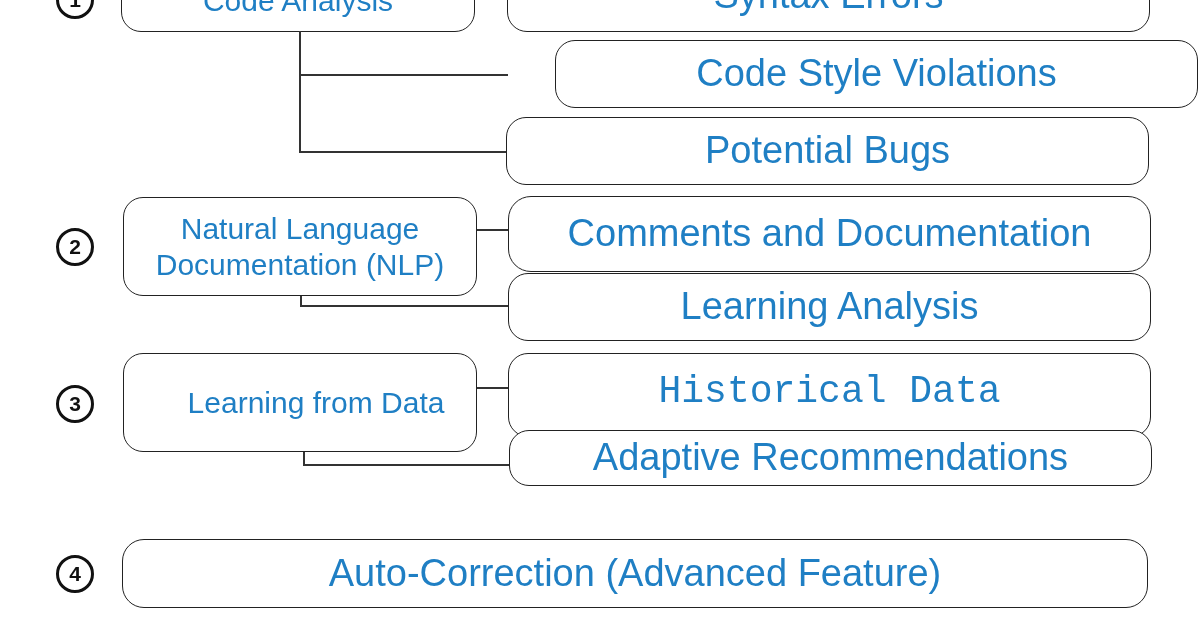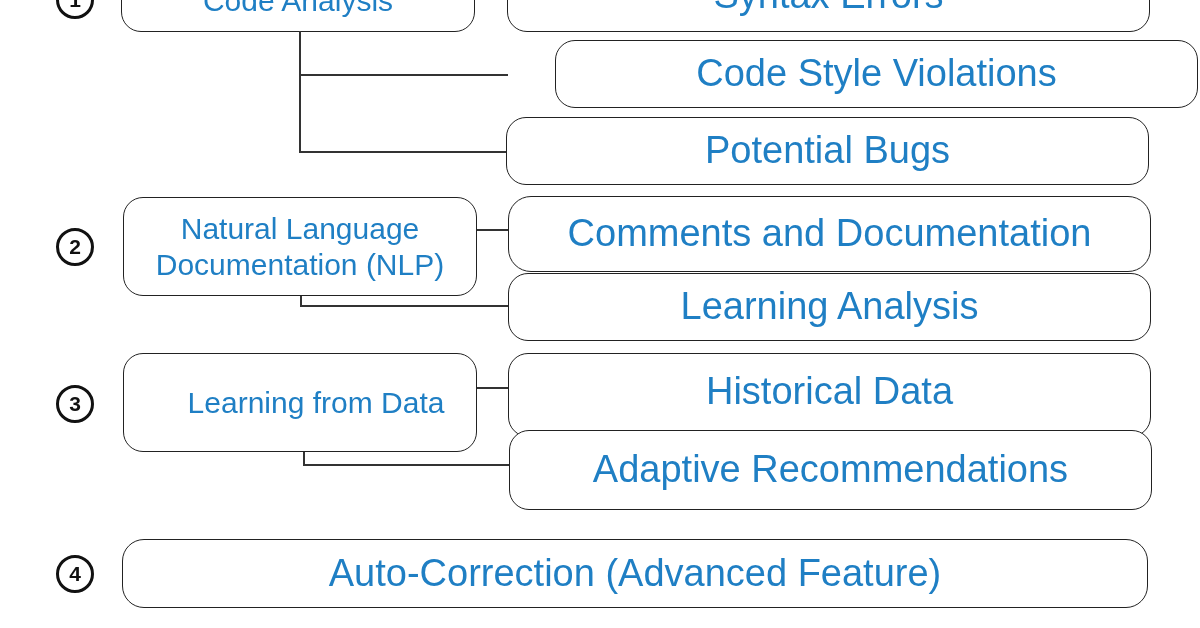--- a/index.html
+++ b/index.html
@@ -53,23 +53,23 @@
 </div>
 
 <div class="circle" style="left:56px; top:385px;">3</div>
 <div class="box left" style="left:123px; top:353px; width:354px; height:99px;padding-left:32px;">
   <span>Learning from Data</span>
 </div>
 <div class="line" style="left:477px; top:387px; width:31px; height:1.6px;"></div>
 <div class="line" style="left:303px; top:452px; width:1.6px; height:13px;"></div>
 <div class="line" style="left:303px; top:464px; width:206px; height:1.6px;"></div>
 
-<div class="box right" style="left:508px; top:353px; width:643px; height:84px;">
+<div class="box right" style="left:508px; top:353px; width:643px; height:84px;font-family:Liberation Mono, monospace;">
   <span style="margin-top:-6px;">Historical Data</span>
 </div>
-<div class="box right" style="left:509px; top:430px; width:643px; height:80px;">
+<div class="box right" style="left:509px; top:430px; width:643px; height:56px;">
   <span>Adaptive Recommendations</span>
 </div>
 
 <div class="circle" style="left:56px; top:555px;">4</div>
 <div class="box right" style="left:122px; top:539px; width:1026px; height:69px;border-radius:22px;">
   <span>Auto-Correction (Advanced Feature)</span>
 </div>
 
 </body></html>

